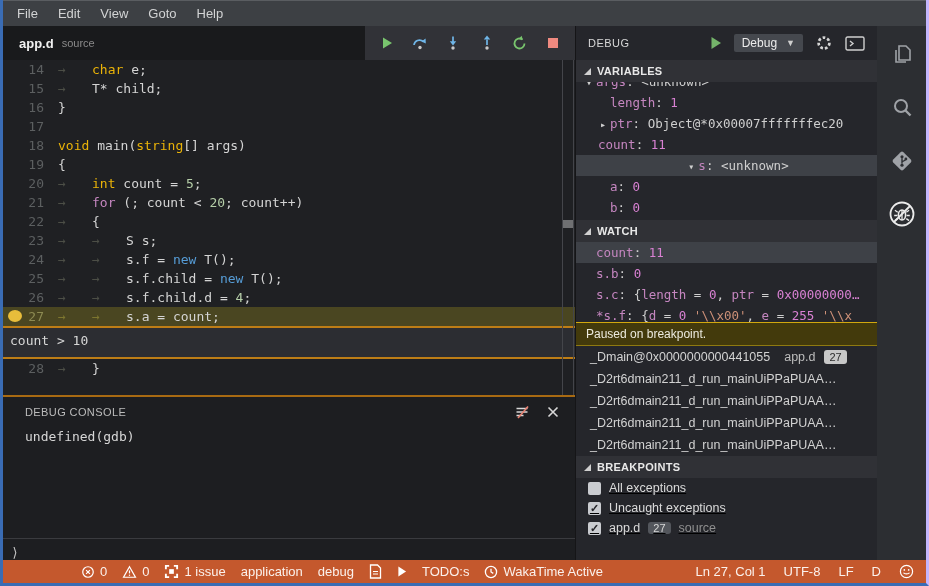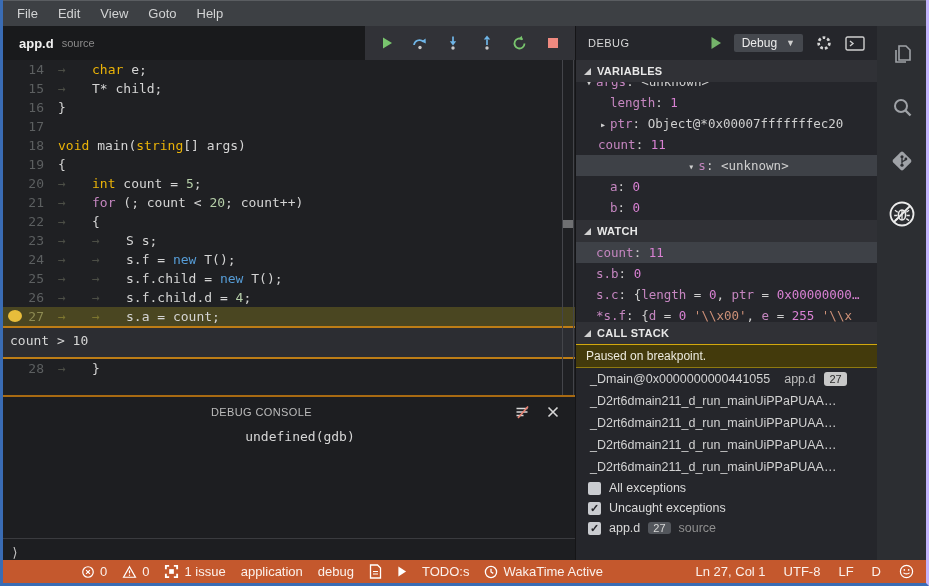--- a/index.html
+++ b/index.html
@@ -31,21 +31,21 @@
   .current .sg-tab{color:#7d762f;}
   .sg-kw{color:#eab308;} .sg-ctrl{color:#c586c0;} .sg-new{color:#569cd6;}
   .sg-num{color:#b5cea8;} .sg-str{color:#ce9178;} .sg-pl{color:#d4d4d4;}
   .bp-widget{height:33px;box-sizing:border-box;border-top:2px solid #bd7d16;border-bottom:2px solid #bd7d16;
     background:#2c2d32;color:#d6d6d6;padding:5px 0 0 7px;font-size:13px;}
   .scrolltrack{position:absolute;top:34px;right:1px;width:12px;height:335px;box-sizing:border-box;
     border-left:1px solid #44454a;border-right:1px solid #44454a;}
   .scrollthumb{margin-top:160px;height:8px;background:#6f7072;}
   
   .console{position:absolute;left:0;top:369px;width:100%;height:170px;background:#1d1e21;
-    border-top:2px solid #a86a12;box-sizing:border-box;text-align:center;}
+    border-top:2px solid #a86a12;box-sizing:border-box;}
   .console-header{display:flex;align-items:center;height:30px;padding:0 16px 0 22px;}
   .console-title{color:#bcbcbc;font-size:11px;letter-spacing:.4px;flex:1;}
   .console-icon{margin-left:16px;display:flex;align-items:center;}
   .console-body{padding-left:22px;font-family:"DejaVu Sans Mono",monospace;font-size:13px;color:#d6d6d6;line-height:19px;}
   .console-input{position:absolute;left:0;right:0;bottom:0;height:26px;border-top:1px solid #3a3b3f;
     display:flex;align-items:center;padding-left:8px;color:#c8c8c8;font-family:"DejaVu Sans Mono",monospace;font-size:13px;}
   
   .sidebar{position:absolute;left:572px;top:26px;width:302px;height:534px;background:#25262b;
     border-left:1px solid #151517;box-sizing:border-box;overflow:hidden;}
   .sb-header{height:34px;display:flex;align-items:center;padding:0 12px 0 12px;gap:12px;}
@@ -63,21 +63,21 @@
   .srow.clipped{margin-top:-11px;}
   .srow.selected{background:#3e4147;}
   .twisty{color:#cfcfcf;font-size:10px;margin-right:4px;}
   .vg-nm{color:#c586c0;} .vg-nv{color:#d981d3;} .vg-pl{color:#cfcfcf;} .vg-str{color:#ce9178;}
   .cs-banner{height:24px;line-height:22px;background:#433a0c;border-top:1px solid #d2a80e;border-bottom:1px solid #8f7a10;
     box-sizing:border-box;color:#eceadf;font-size:12px;padding-left:10px;}
   .frames{height:110px;overflow:hidden;}
   .frame{height:22px;line-height:22px;padding-left:14px;font-size:12.5px;color:#d2d2d2;white-space:nowrap;overflow:hidden;}
   .frame-file{color:#bdbdbd;margin-left:14px;}
   .frame-badge{background:#c8c8c8;color:#2c2c2c;border-radius:3px;padding:1px 5px;font-size:11px;margin-left:9px;}
-  .bprows{height:60px;overflow:hidden;}
+  .bprows{height:60px;overflow:hidden;text-decoration:underline;}
   .bprow{height:20px;display:flex;align-items:center;padding-left:12px;gap:8px;font-size:12.5px;color:#dadada;}
   .cbox{width:13px;height:13px;background:#caccd0;border-radius:2px;color:#26262a;font-size:11px;line-height:13px;
     text-align:center;font-weight:bold;flex:0 0 13px;}
   .bp-badge{background:#53565c;color:#d8d8d8;border-radius:3px;padding:0 5px;font-size:11px;}
   .bpdetail{color:#8f8f8f;}
   
   .activitybar{position:absolute;left:874px;top:26px;width:49px;height:534px;background:#2c2e32;box-sizing:border-box;
     display:flex;flex-direction:column;align-items:center;padding-top:14px;gap:23px;}
   .ab-item{width:30px;height:30px;display:flex;align-items:center;justify-content:center;}
   
@@ -235,33 +235,33 @@
       <span class="tw"></span>
       <span>WATCH</span>
     </div>
     <div class="rows-watch">
         <div class="srow selected" style="padding-left: 20px;"><span class="vg-nm">count</span><span class="vg-pl">: </span><span class="vg-nv">11</span></div>
         <div class="srow" style="padding-left: 20px;"><span class="vg-nm">s.b</span><span class="vg-pl">: </span><span class="vg-nv">0</span></div>
         <div class="srow" style="padding-left: 20px;"><span class="vg-nm">s.c</span><span class="vg-pl">: {</span><span class="vg-nm">length</span><span class="vg-pl"> = </span><span class="vg-nv">0</span><span class="vg-pl">, </span><span class="vg-nm">ptr</span><span class="vg-pl"> = </span><span class="vg-nv">0x00000000…</span></div>
         <div class="srow" style="padding-left: 20px;"><span class="vg-nm">*s.f</span><span class="vg-pl">: {</span><span class="vg-nm">d</span><span class="vg-pl"> = </span><span class="vg-nv">0</span><span class="vg-pl"> </span><span class="vg-str">'\\x00'</span><span class="vg-pl">, </span><span class="vg-nm">e</span><span class="vg-pl"> = </span><span class="vg-nv">255</span><span class="vg-pl"> </span><span class="vg-str">'\\x</span></div>
       </div>
 
-    <div class="sec-header">
-      <span class="tw"></span>
-      <span>CALL STACK</span>
-    </div>
     <div class="cs-banner">Paused on breakpoint.</div>
     <div class="frames">
         <div class="frame"><span class="frame-name">_Dmain@0x0000000000441055</span><span class="frame-file">app.d</span><span class="frame-badge">27</span></div>
         <div class="frame"><span class="frame-name">_D2rt6dmain211_d_run_mainUiPPaPUAA…</span></div>
         <div class="frame"><span class="frame-name">_D2rt6dmain211_d_run_mainUiPPaPUAA…</span></div>
         <div class="frame"><span class="frame-name">_D2rt6dmain211_d_run_mainUiPPaPUAA…</span></div>
         <div class="frame"><span class="frame-name">_D2rt6dmain211_d_run_mainUiPPaPUAA…</span></div>
       </div>
 
+    <div class="sec-header">
+      <span class="tw"></span>
+      <span>BREAKPOINTS</span>
+    </div>
     <div class="bprows">
         <div class="bprow">
           <span class="cbox"></span>
           <span class="bplabel">All exceptions</span>
         </div>
         <div class="bprow">
           <span class="cbox checked">✓</span>
           <span class="bplabel">Uncaught exceptions</span>
         </div>
         <div class="bprow">

